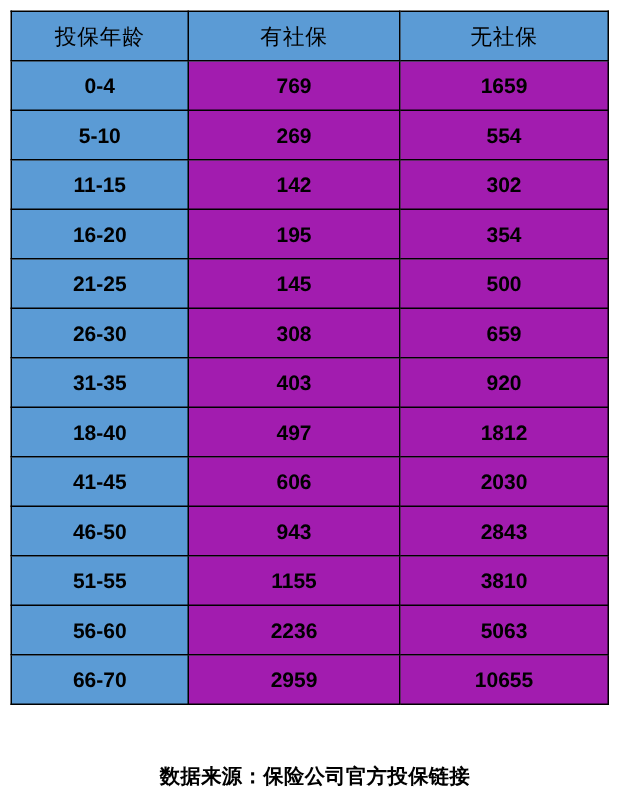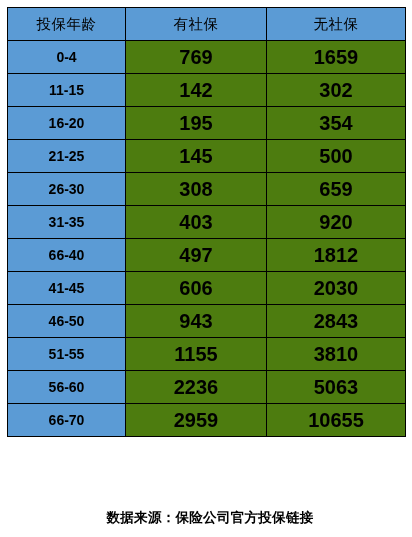--- a/index.html
+++ b/index.html
@@ -61,23 +61,23 @@
 
   
   table.data-table tbody td.age-cell {
     background: #5B9BD5;
     font-weight: bold;
     font-size: 14px;
   }
 
   
   table.data-table tbody td.value-cell {
-    background: #4d7c0f;
+    background: #a21caf;
     font-weight: bold;
-    font-size: 20px;
+    font-size: 14px;
   }
 
   .table-caption {
     position: absolute;
     left: 4px;
     top: 509px;
     width: 412px;
     text-align: center;
     font-size: 13.5px;
     font-weight: bold;
@@ -104,20 +104,25 @@
           <th>无社保</th>
         </tr>
       </thead>
       <tbody>
         <tr>
           <td class="age-cell">0-4</td>
           <td class="value-cell">769</td>
           <td class="value-cell">1659</td>
         </tr>
         <tr>
+          <td class="age-cell">5-10</td>
+          <td class="value-cell">269</td>
+          <td class="value-cell">554</td>
+        </tr>
+        <tr>
           <td class="age-cell">11-15</td>
           <td class="value-cell">142</td>
           <td class="value-cell">302</td>
         </tr>
         <tr>
           <td class="age-cell">16-20</td>
           <td class="value-cell">195</td>
           <td class="value-cell">354</td>
         </tr>
         <tr>
@@ -129,21 +134,21 @@
           <td class="age-cell">26-30</td>
           <td class="value-cell">308</td>
           <td class="value-cell">659</td>
         </tr>
         <tr>
           <td class="age-cell">31-35</td>
           <td class="value-cell">403</td>
           <td class="value-cell">920</td>
         </tr>
         <tr>
-          <td class="age-cell">66-40</td>
+          <td class="age-cell">18-40</td>
           <td class="value-cell">497</td>
           <td class="value-cell">1812</td>
         </tr>
         <tr>
           <td class="age-cell">41-45</td>
           <td class="value-cell">606</td>
           <td class="value-cell">2030</td>
         </tr>
         <tr>
           <td class="age-cell">46-50</td>

